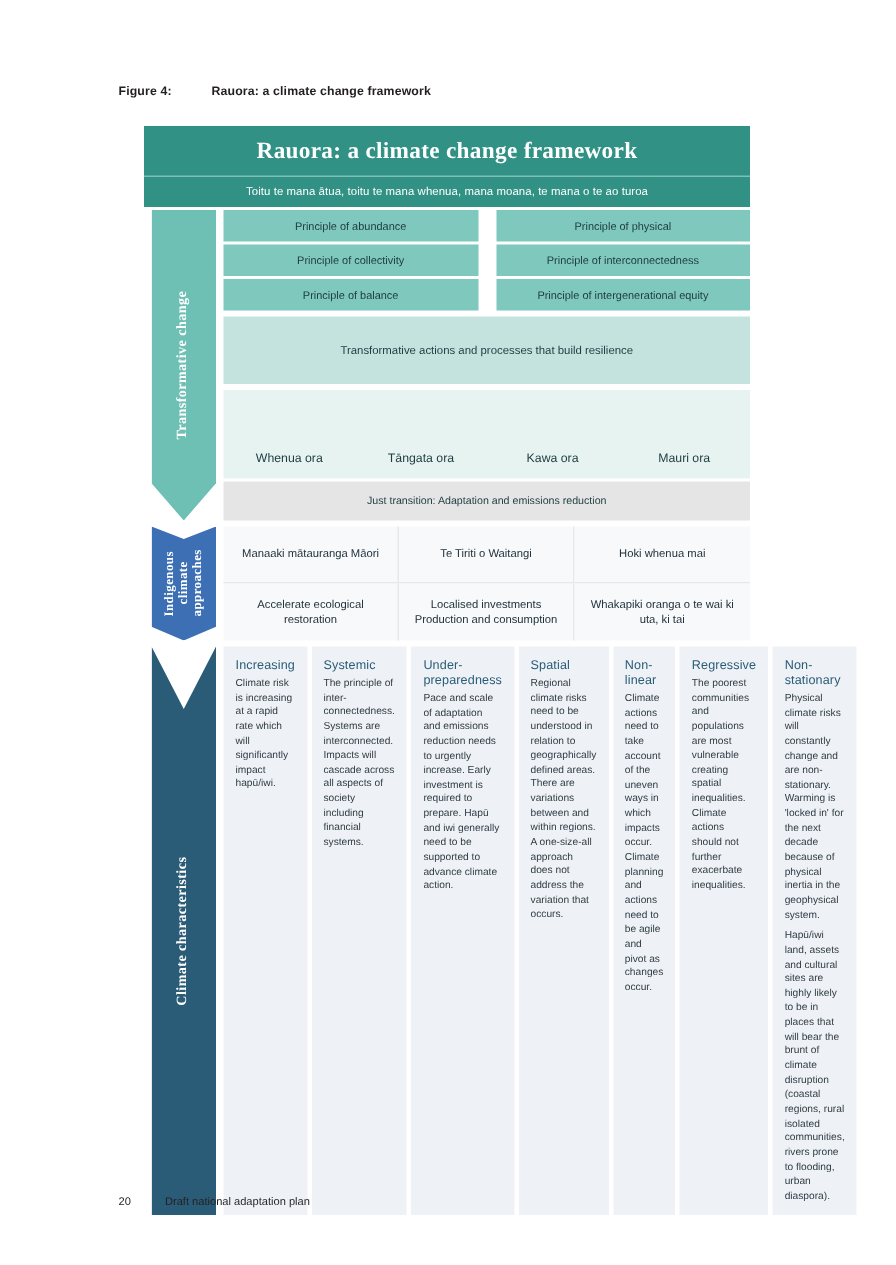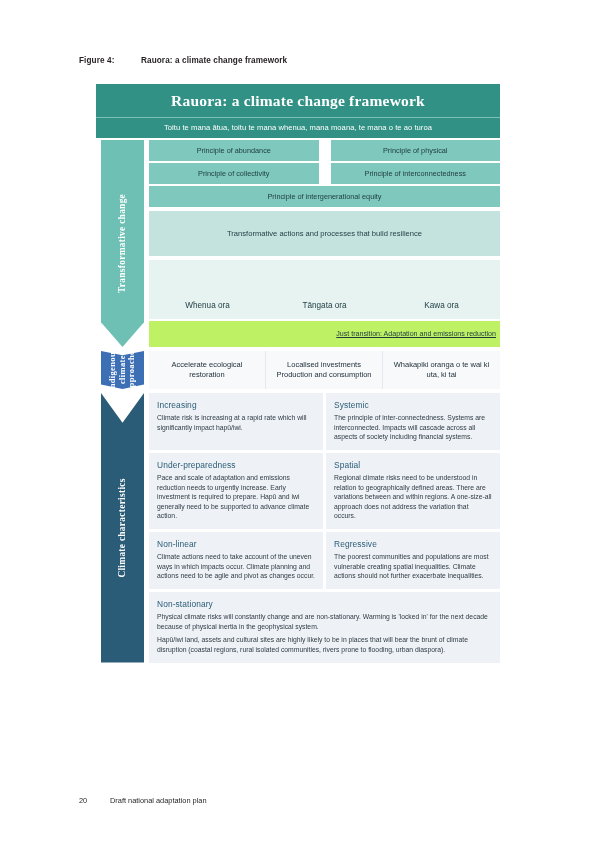--- a/index.html
+++ b/index.html
@@ -135,26 +135,25 @@
   .oracell {
     flex: 1 1 25%;
     text-align: center;
     font-size: 8.2px;
     color: #1d3b40;
     padding: 9px 2px;
     margin-top: 32px;
   }
   .tier-just {
     margin-top: 2px;
-    background: #bef264;
+    background: #e5e5e5;
     color: #1d3b40;
     font-size: 7.1px;
-    text-align: right;
+    text-align: center;
     padding: 9px 4px;
-    text-decoration: underline;
   }
 
   
   .sec-indigenous { margin-top: 4px; }
   .sec-indigenous .rail-shape {
     background: #3c6fb4;
     clip-path: polygon(0 0, 50% 11%, 100% 0, 100% 88%, 50% 100%, 0 88%);
   }
   .sec-indigenous .rail-label { font-size: 8.6px; }
   .ica-grid { display: flex; flex-direction: column; }
@@ -178,21 +177,21 @@
   .ica-cell:last-child { border-right: none; }
   .ica-row:last-child .ica-cell { border-bottom: none; }
 
   
   .sec-climate { margin-top: 4px; }
   .sec-climate .rail-shape {
     background: #2b5c77;
     clip-path: polygon(0 0, 50% 11%, 100% 0, 100% 100%, 0 100%);
   }
   .sec-climate .rail-label { font-size: 9.4px; }
-  .cc-wrap { display: flex; flex-direction: column; gap: 3px; }
+  .cc-wrap { display: flex; flex-direction: row; gap: 3px; }
   .cc-row { display: flex; gap: 3px; }
   .cc-box {
     background: #eef2f6;
     padding: 7px 8px 8px 8px;
     box-sizing: border-box;
     flex: 1 1 50%;
   }
   .cc-box.full { flex: 1 1 100%; }
   .cc-head {
     color: #2b5c77;
@@ -245,45 +244,53 @@
       <div class="tier-principles">
         <div class="prow">
           <div class="pcell">Principle of abundance</div>
           <div class="pcell">Principle of physical</div>
         </div>
         <div class="prow">
           <div class="pcell">Principle of collectivity</div>
           <div class="pcell">Principle of interconnectedness</div>
         </div>
         <div class="prow">
+          <div class="pcell">Principle of balance</div>
           <div class="pcell">Principle of intergenerational equity</div>
         </div>
       </div>
 
       <div class="tier-actions">Transformative actions and processes that build resilience</div>
 
       <div class="tier-ora">
         <div class="oracell">Whenua ora</div>
         <div class="oracell">Tāngata ora</div>
         <div class="oracell">Kawa ora</div>
+        <div class="oracell">Mauri ora</div>
       </div>
 
       <div class="tier-just">Just transition: Adaptation and emissions reduction</div>
     </div>
   </div>
 
   <div class="section sec-indigenous">
     <div class="rail">
       <div class="rail-shape"></div>
       <div class="rail-label multiline">Indigenous
 climate
 approaches</div>
     </div>
     <div class="panel">
       <div class="ica-grid">
+        <div class="ica-row">
+          <div class="ica-cell">Manaaki
+mātauranga Māori</div>
+          <div class="ica-cell">Te Tiriti o Waitangi</div>
+          <div class="ica-cell">Hoki whenua mai</div>
+        </div>
         <div class="ica-row">
           <div class="ica-cell">Accelerate ecological
 restoration</div>
           <div class="ica-cell">Localised investments
 Production and
 consumption</div>
           <div class="ica-cell">Whakapiki oranga o
 te wai ki uta, ki tai</div>
         </div>
       </div>

